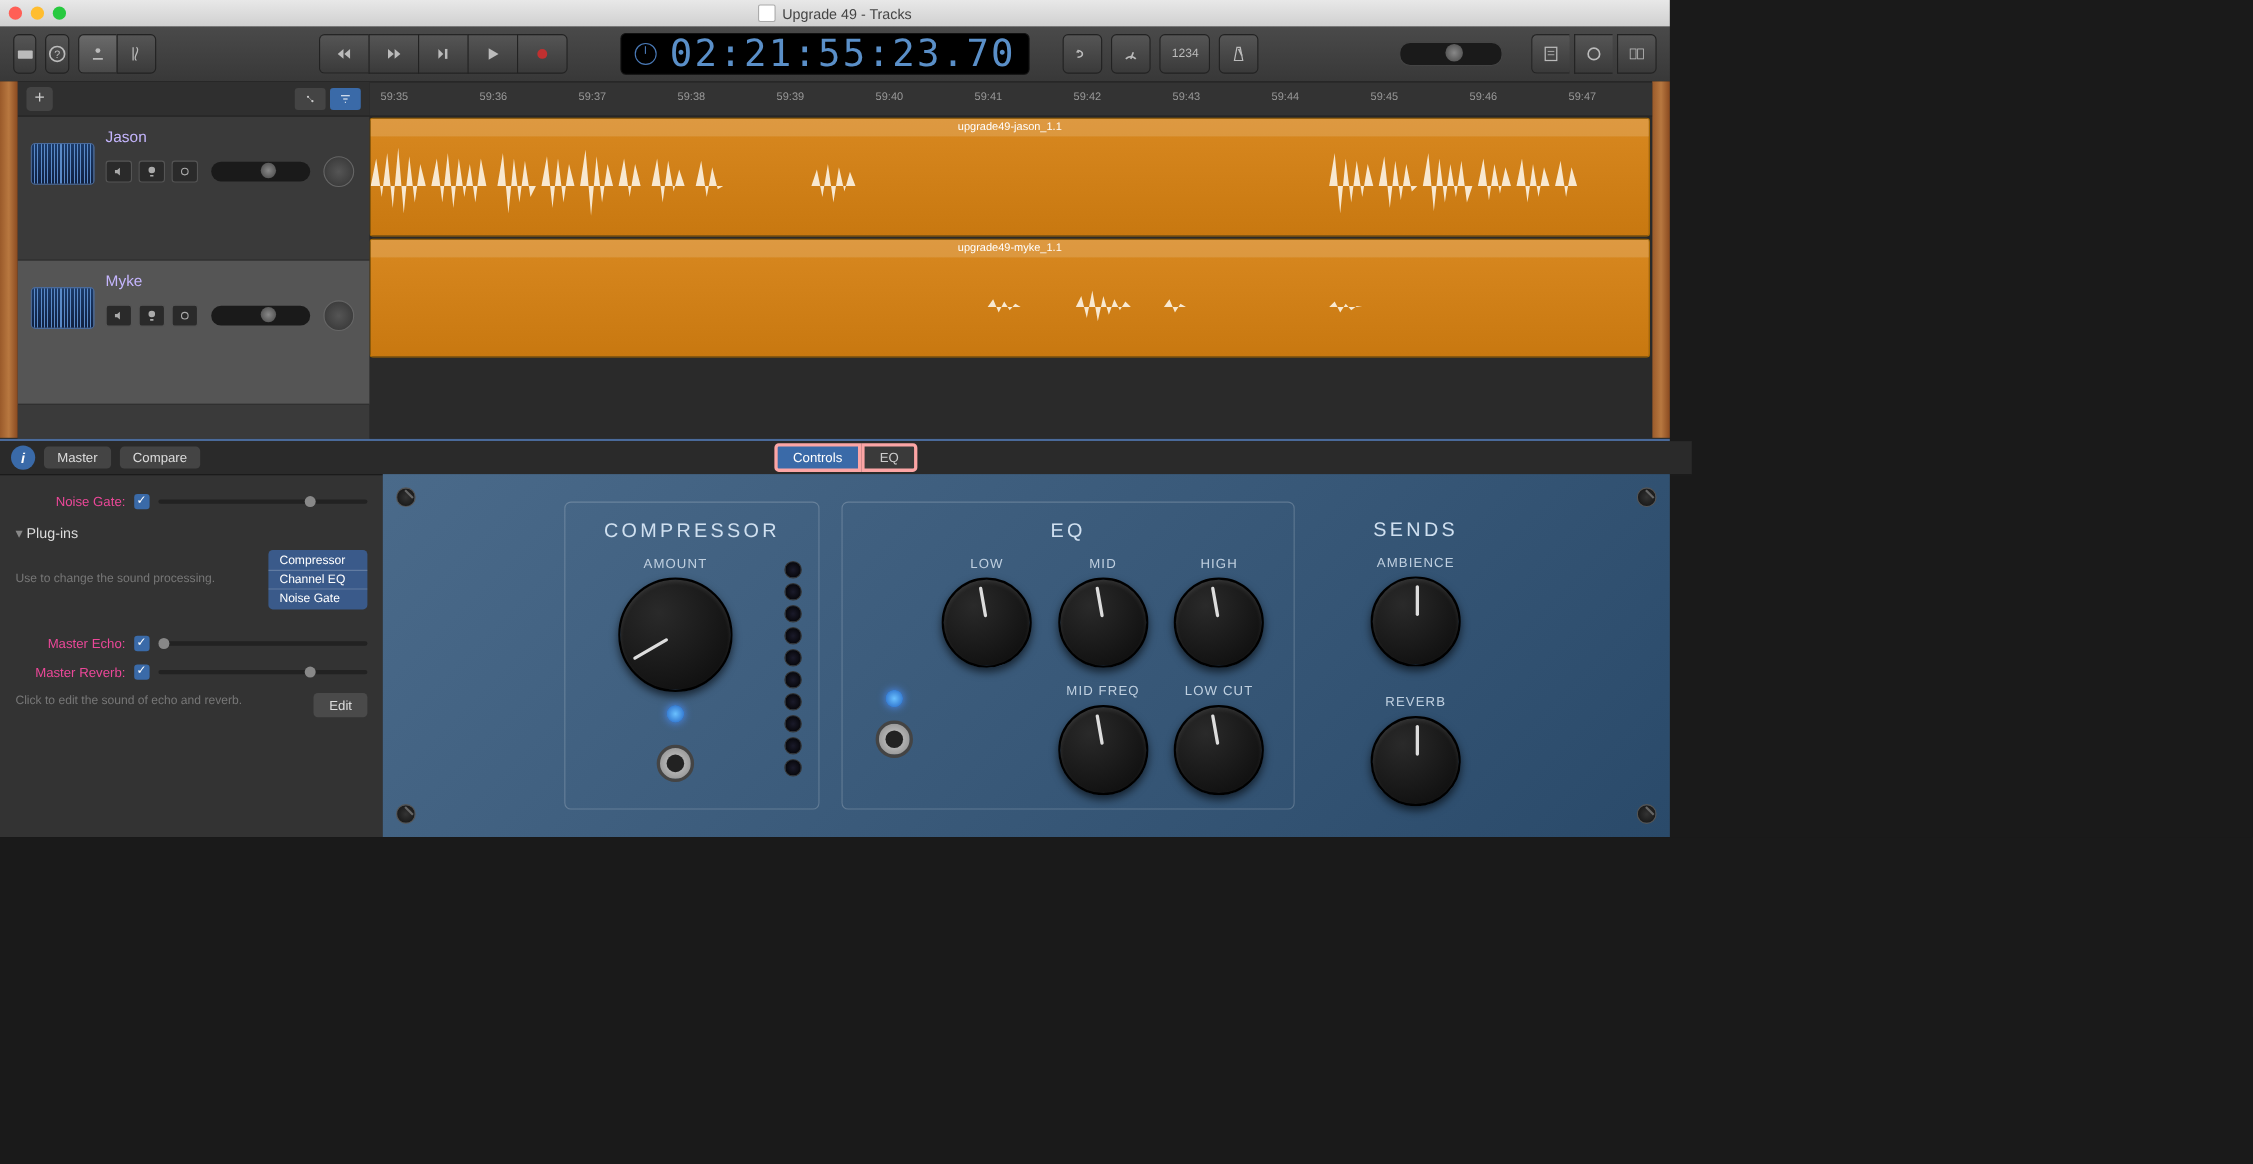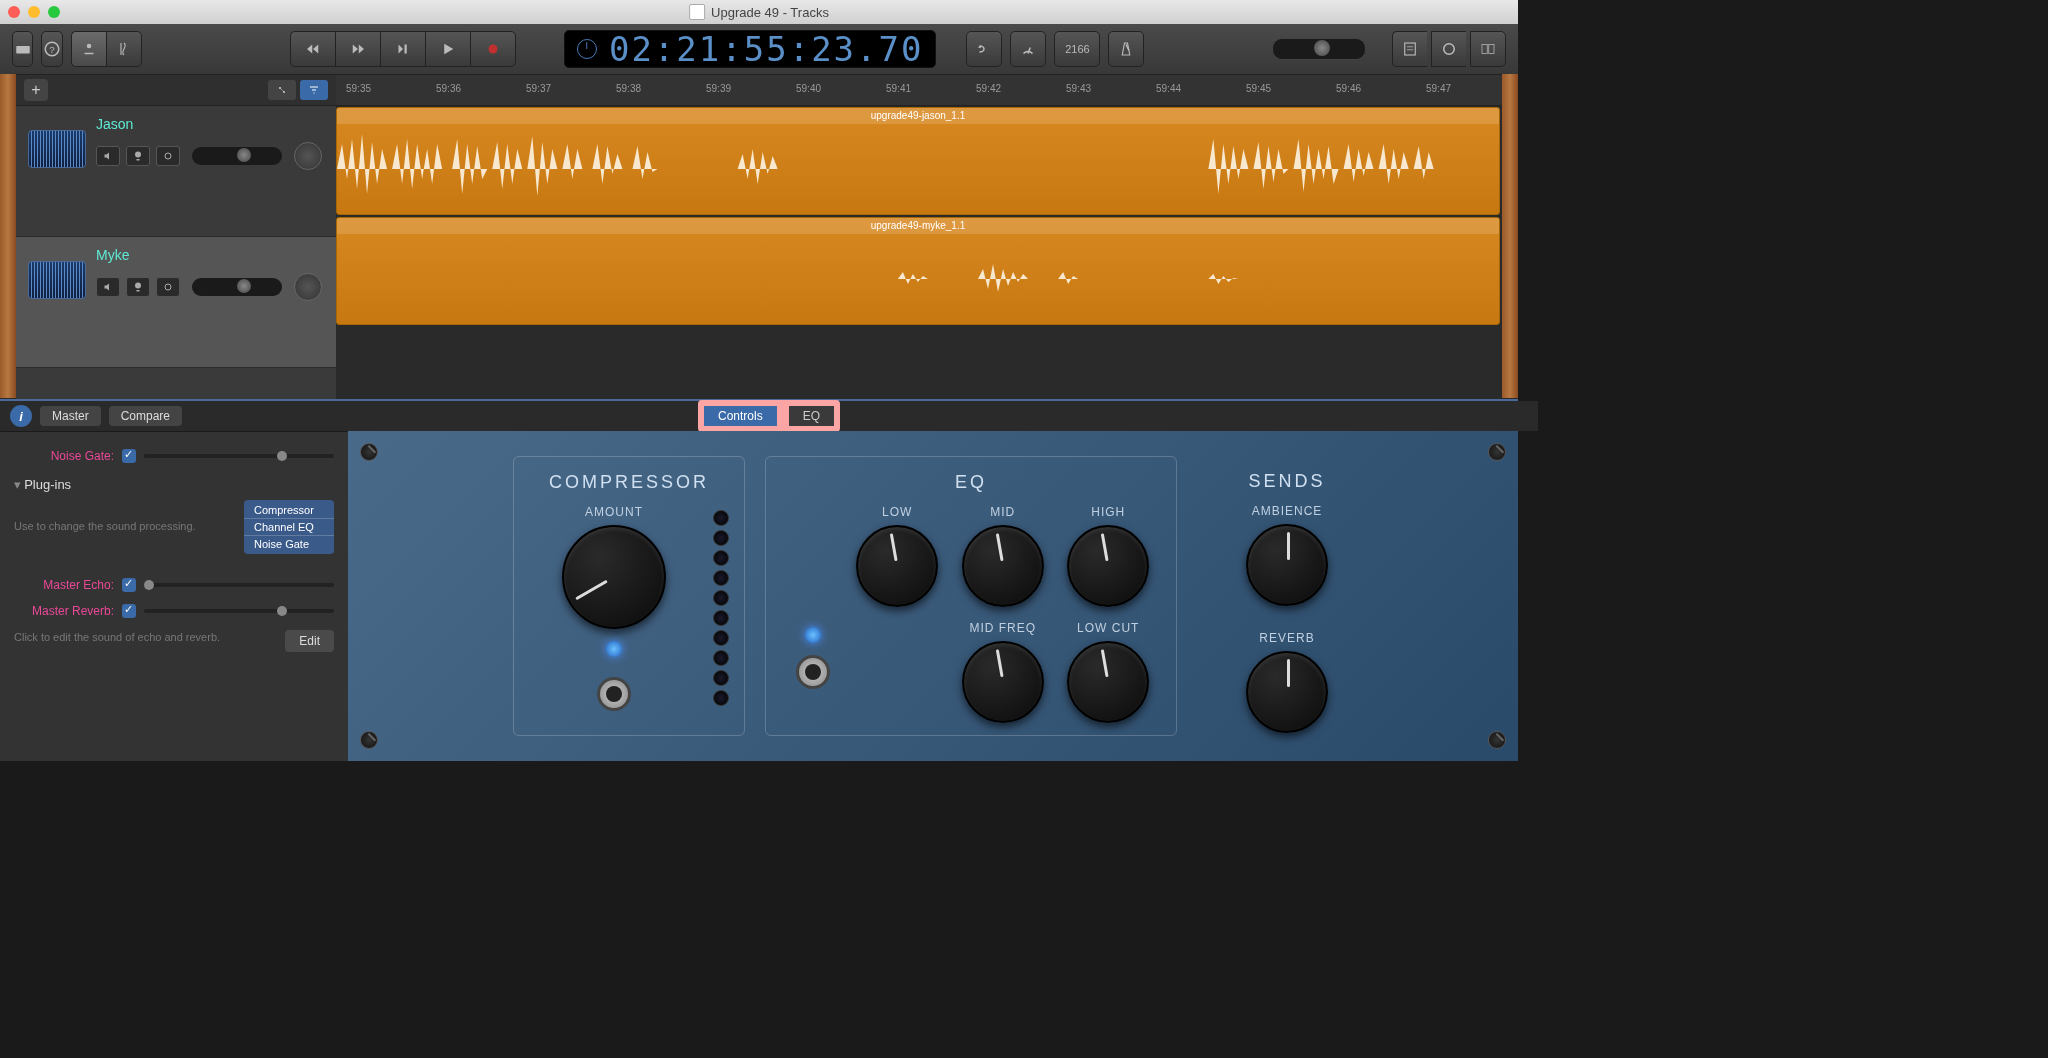--- a/index.html
+++ b/index.html
@@ -37,41 +37,41 @@
 .th-top{height:30px;background:#2f2f2f;display:flex;align-items:center;padding:0 8px;justify-content:space-between;border-bottom:1px solid #222}
 .plus{width:24px;height:22px;background:#444;border-radius:4px;display:flex;align-items:center;justify-content:center;color:#ccc;font-size:16px}
 .th-top-right{display:flex;gap:4px}
 .th-top-right .mini{width:28px;height:20px;background:#444;border-radius:3px;display:flex;align-items:center;justify-content:center}
 .th-top-right .mini.blue{background:#3a6aa8}
 .track-header{height:110px;display:flex;padding:10px 12px;gap:10px;border-bottom:1px solid #2a2a2a}
 .track-header.sel{background:#555}
 .th-icon{width:56px;height:36px;background:linear-gradient(#1a3a6a,#102040);border-radius:4px;border:1px solid #4a6a9a;margin-top:14px;position:relative;overflow:hidden}
 .th-icon::after{content:"";position:absolute;inset:0;background:repeating-linear-gradient(90deg,transparent 0 2px,#5a8ac8 2px 3px)}
 .th-body{flex:1}
-.th-name{font-size:14px;color:#5eead4;margin-bottom:10px}
+.th-name{font-size:14px;color:#c4b5fd;margin-bottom:10px}
 .th-ctrls{display:flex;gap:6px;align-items:center}
 .th-mini{width:22px;height:18px;background:#2a2a2a;border:1px solid #555;border-radius:3px;display:flex;align-items:center;justify-content:center}
 .th-mini svg{width:12px;height:12px;fill:#aaa}
 .th-slider{width:90px;height:18px;background:#1a1a1a;border-radius:9px;position:relative;margin-left:6px}
 .th-slider::after{content:"";position:absolute;left:50%;top:1px;width:14px;height:14px;background:radial-gradient(#888,#444);border-radius:50%}
 .th-pan{width:26px;height:26px;border-radius:50%;background:radial-gradient(#555,#333);border:1px solid #666;margin-left:6px}
 .timeline{flex:1;position:relative;background:#2a2a2a;overflow:hidden}
 .ruler{height:30px;background:#333;border-bottom:1px solid #222;position:relative;font-size:10px;color:#999}
 .ruler span{position:absolute;top:8px}
 .region{position:absolute;left:0;right:2px;background:linear-gradient(#d88820,#c87810);border:1px solid #a86800;border-radius:3px}
 .region.r1{top:32px;height:106px}
 .region.r2{top:142px;height:106px}
 .region-hdr{height:16px;background:rgba(255,255,255,.15);text-align:center;font-size:10px;color:#fff;line-height:16px}
 .wave{position:absolute;top:16px;left:0;right:0;bottom:0}
 .smart-panel{margin-top:0;background:#2a2a2a;border-top:2px solid #4a6a9a;display:flex;height:360px}
 .sp-header{position:absolute;height:30px;background:#2a2a2a;width:100%;display:flex;align-items:center;padding:0 10px;gap:8px;border-bottom:1px solid #1a1a1a}
 .sp-info{width:22px;height:22px;background:#3a6aa8;border-radius:50%;color:#fff;display:flex;align-items:center;justify-content:center;font-style:italic;font-weight:bold;font-size:13px}
 .sp-btn{padding:3px 12px;background:#444;border-radius:4px;font-size:12px;color:#ddd}
 .sp-tabs{position:absolute;left:50%;transform:translateX(-50%);display:flex}
-.sp-tab{padding:3px 14px;background:#3a3a3a;font-size:12px;border:6px solid #fca5a5}
+.sp-tab{padding:3px 14px;background:#3a3a3a;font-size:12px;border:3px solid #fca5a5}
 .sp-tab.active{background:#3a6aa8;color:#fff}
 .sp-tab:first-child{border-radius:4px 0 0 4px}
 .sp-tab:last-child{border-radius:0 4px 4px 0}
 .sp-sidebar{width:320px;padding:42px 14px 14px;background:#333;font-size:12px;color:#aaa}
 .sp-row{display:flex;align-items:center;padding:6px 0;gap:8px}
 .sp-row .lbl{flex:0 0 100px;text-align:right;color:#ec4899}
 .chk{width:14px;height:14px;background:#3a6aa8;border-radius:3px;position:relative}
 .chk::after{content:"✓";color:#fff;font-size:11px;position:absolute;left:2px;top:-1px}
 .sl{flex:1;height:4px;background:#222;border-radius:2px;position:relative}
 .sl::after{content:"";position:absolute;width:10px;height:10px;background:#888;border-radius:50%;top:-3px;left:70%}
@@ -189,21 +189,21 @@
             <path d="M6 8 A6 4 0 1 1 6 16" fill="none" stroke="#bbb" stroke-width="2"></path>
             <path d="M4 10 L7 7 L8 11 Z" fill="#bbb"></path>
           </svg>
         </div>
       <div class="tbbtn">
           <svg viewBox="0 0 24 24">
             <path d="M6 18 A8 8 0 0 1 18 18" fill="none" stroke="#bbb" stroke-width="2"></path>
             <path d="M12 18 L15 10" stroke="#bbb" stroke-width="2"></path>
           </svg>
         </div>
-      <div class="tbbtn" style="width:44px;font-size:11px;color:#bbb">2166</div>
+      <div class="tbbtn" style="width:44px;font-size:11px;color:#bbb">1234</div>
       <div class="tbbtn">
           <svg viewBox="0 0 24 24">
             <path d="M10 4 L14 4 L17 20 L7 20 Z" fill="none" stroke="#bbb" stroke-width="1.5"></path>
             <path d="M12 6 L16 14" stroke="#bbb" stroke-width="2"></path>
           </svg>
         </div>
     </div>
 
     <div class="volpill"></div>
 

